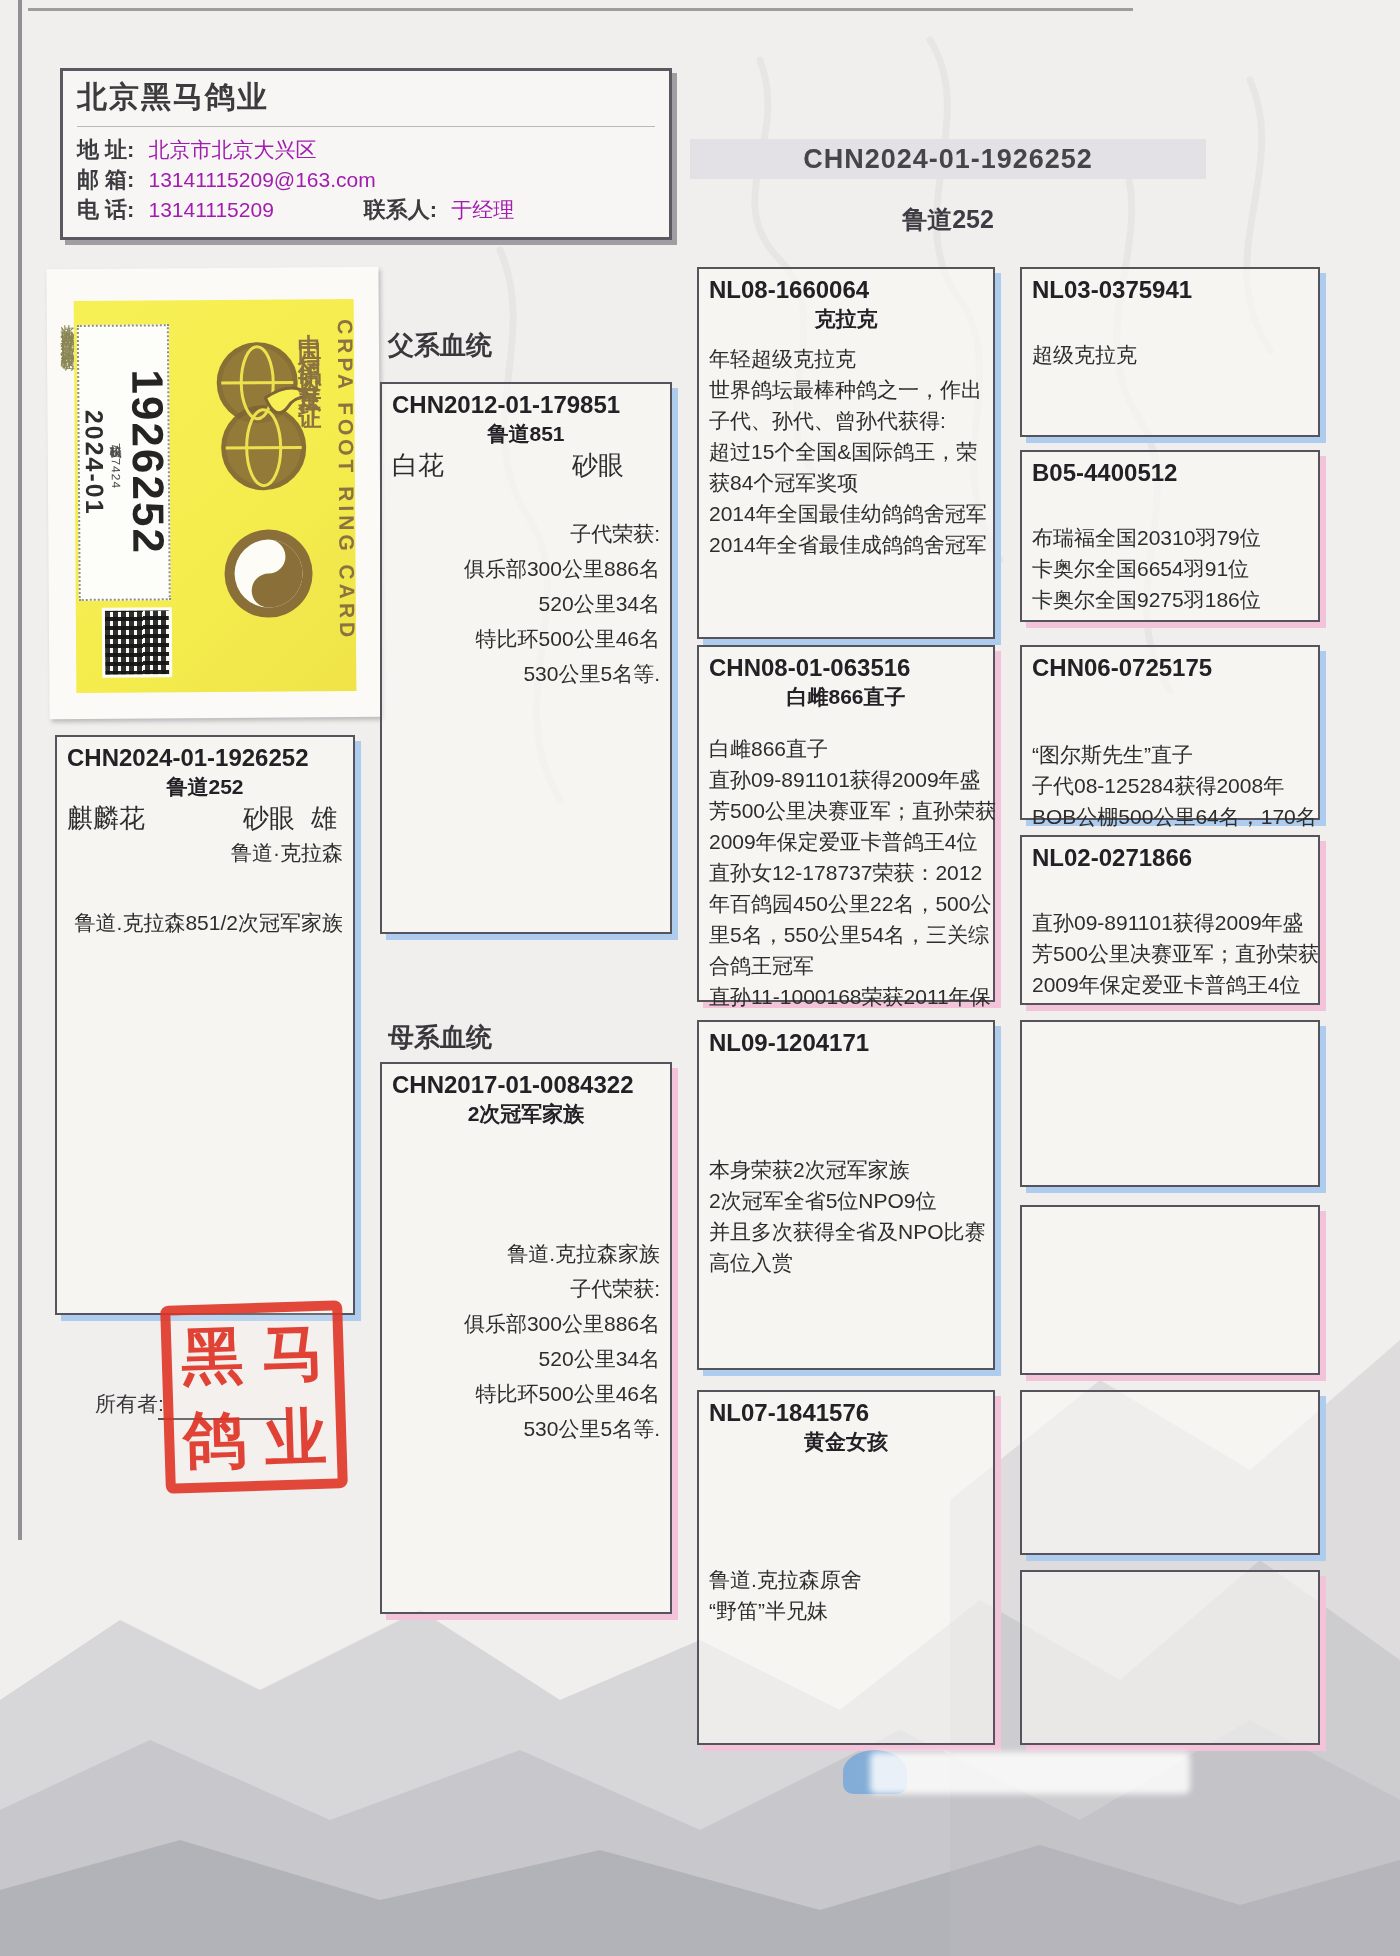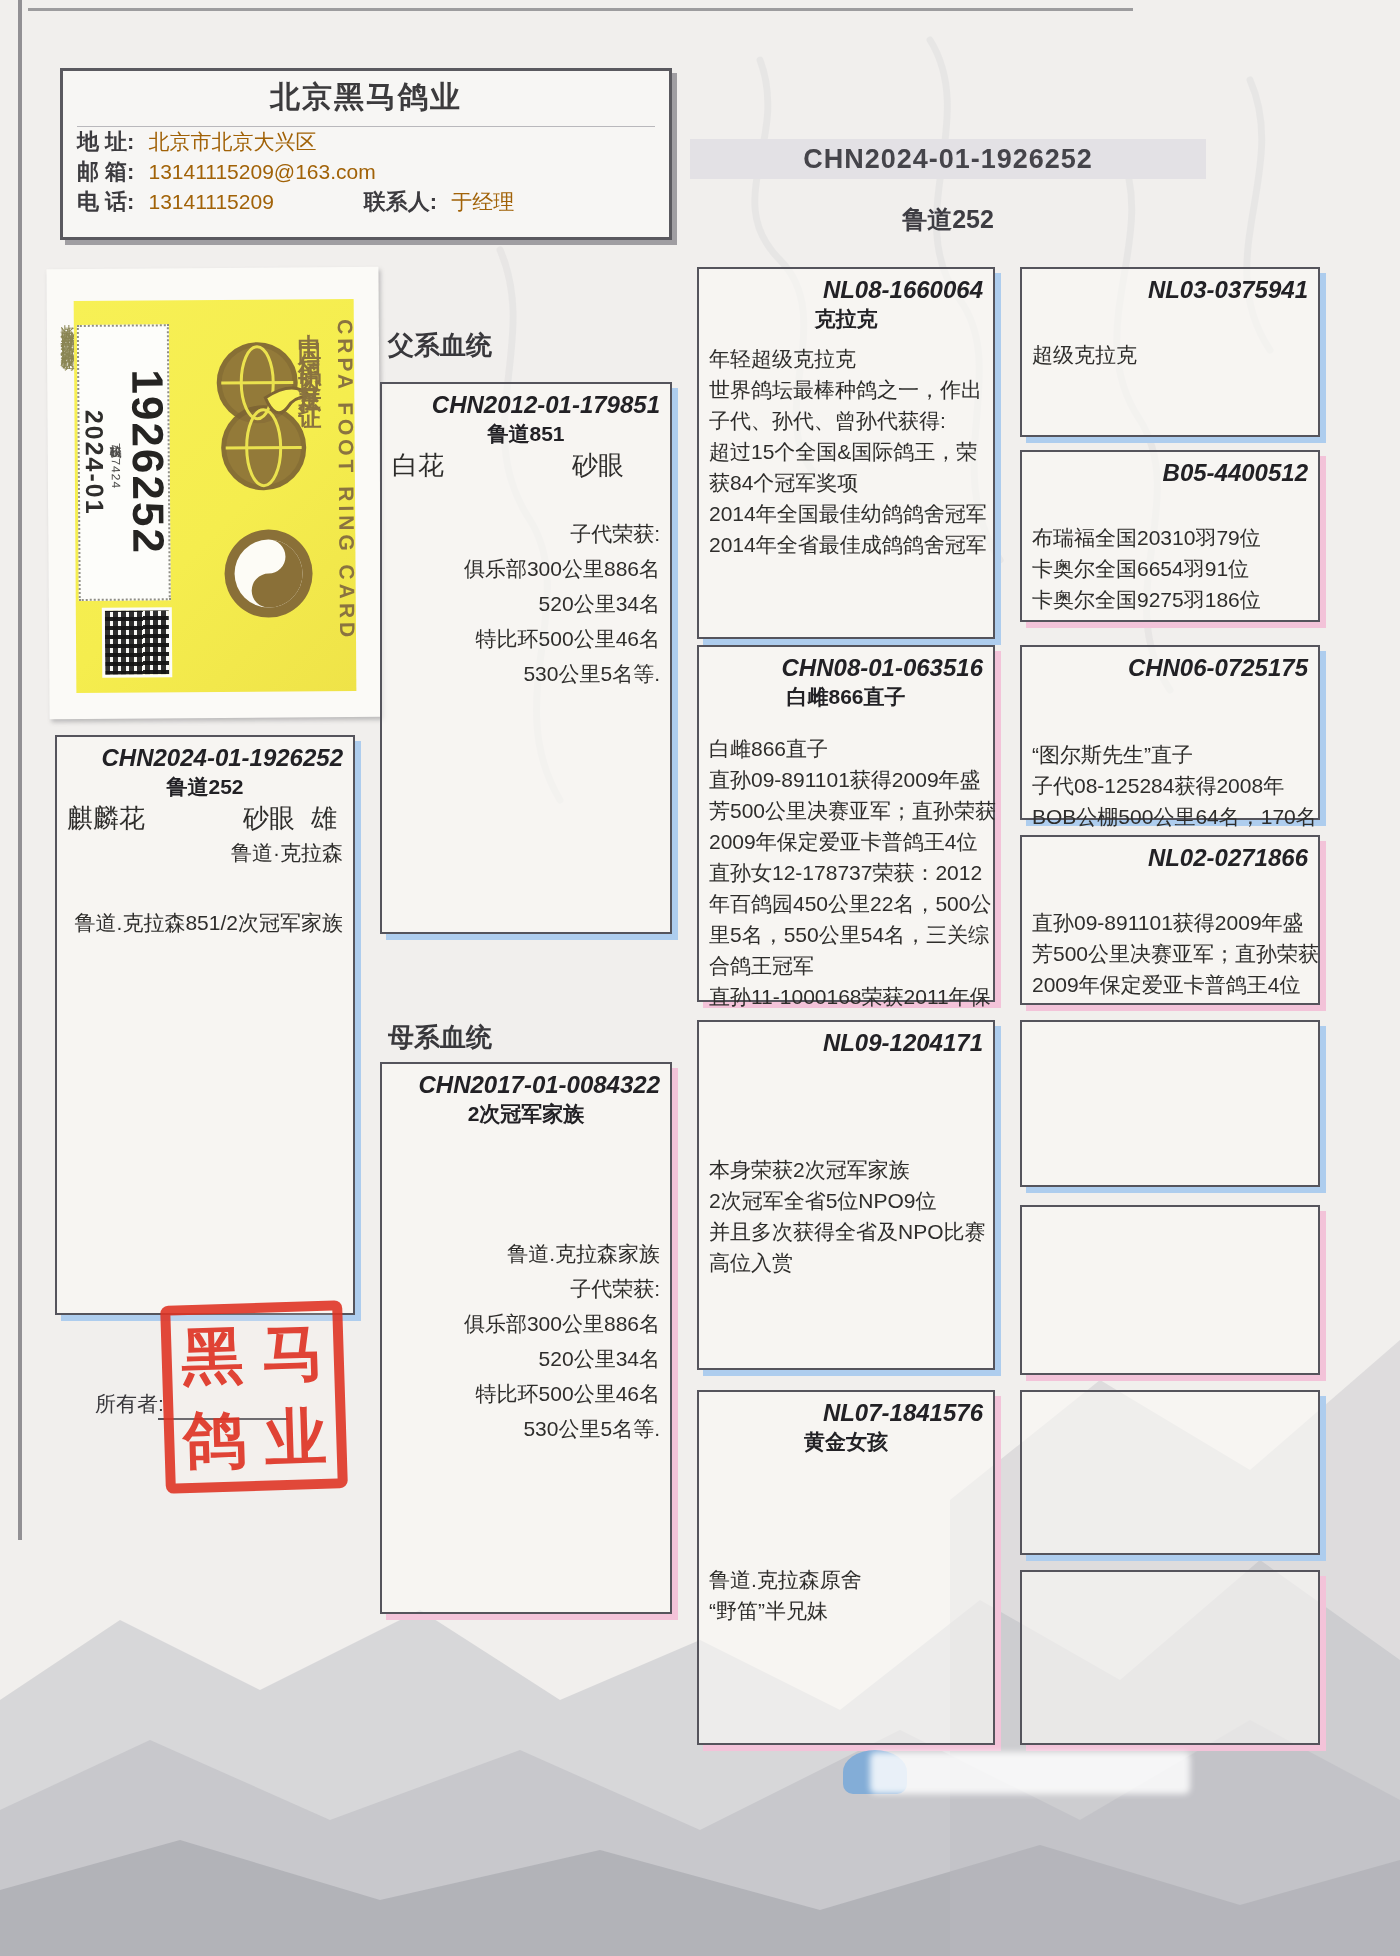--- a/index.html
+++ b/index.html
@@ -12,25 +12,25 @@
   .scan-left{position:absolute;left:18px;top:0;width:4px;height:1540px;background:#43424a;opacity:.55;}
   .scan-top{position:absolute;left:28px;top:8px;width:1105px;height:3px;background:#4a494f;opacity:.5;}
   .bg-layer{position:absolute;left:0;top:0;width:100%;height:100%;pointer-events:none;}
 
   
   .breeder{
     position:absolute;left:60px;top:68px;width:612px;height:172px;
     background:#f7f6f4;border:3px solid #5a595f;box-shadow:5px 5px 0 rgba(125,124,130,.7);
     box-sizing:border-box;padding:6px 14px 4px 14px;
   }
-  .breeder-title{font-weight:bold;font-size:30px;text-align:center;color:#3c3b3d;letter-spacing:2px;
-    border-bottom:1px solid #b9b8bc;padding-bottom:8px;}
+  .breeder-title{font-weight:bold;font-size:30px;color:#3c3b3d;letter-spacing:2px;
+    border-bottom:1px solid #b9b8bc;padding-bottom:8px;margin-bottom:8px;}
   .breeder-row{font-size:21px;line-height:30px;color:#454448;display:flex;}
   .blabel{font-weight:bold;font-size:22px;color:#3c3b3f;margin-right:14px;white-space:pre;}
-  .bval{color:#a16207;text-align:center;}
+  .bval{color:#a21caf;text-align:center;}
   .contact-pair{margin-left:90px;display:flex;}
 
   
   .band{
     position:absolute;left:690px;top:139px;width:516px;height:40px;
     background:#e3e1e5;display:flex;align-items:center;justify-content:center;
   }
   .band-text{font-weight:bold;font-size:27px;color:#45444a;letter-spacing:1px;}
   .bird-name{
     position:absolute;left:690px;top:203px;width:516px;text-align:center;
@@ -76,21 +76,21 @@
   }
 
   
   .pbox{
     position:absolute;box-sizing:border-box;
     background:rgba(250,249,246,.62);border:2px solid #55545c;
     padding:6px 10px;
   }
   .shadow-blue{box-shadow:6px 6px 0 #aecdee;}
   .shadow-pink{box-shadow:6px 6px 0 #f3c3d9;}
-  .pbox-ring{font-weight:bold;font-size:24px;text-align:right;color:#222125;line-height:30px;font-style:italic;}
+  .pbox-ring{font-weight:bold;font-size:24px;text-align:left;color:#222125;line-height:30px;}
   .pbox-name{font-weight:bold;font-size:21px;text-align:center;color:#222125;line-height:28px;}
   .pbox-row{display:flex;font-size:26px;line-height:34px;padding-right:6px;}
   .pbox-row .grow{flex:1;}
   .pbox-row .sex{margin-left:16px;}
   .tline{font-size:21px;line-height:31px;white-space:nowrap;}
   .roomy .tline{line-height:35px;white-space:normal;text-align:right;}
   .gap-xs{margin-top:10px;}
   .gap-sm{margin-top:34px;}
   .gap-md{margin-top:56px;}
   .gap-lg{margin-top:108px;}

